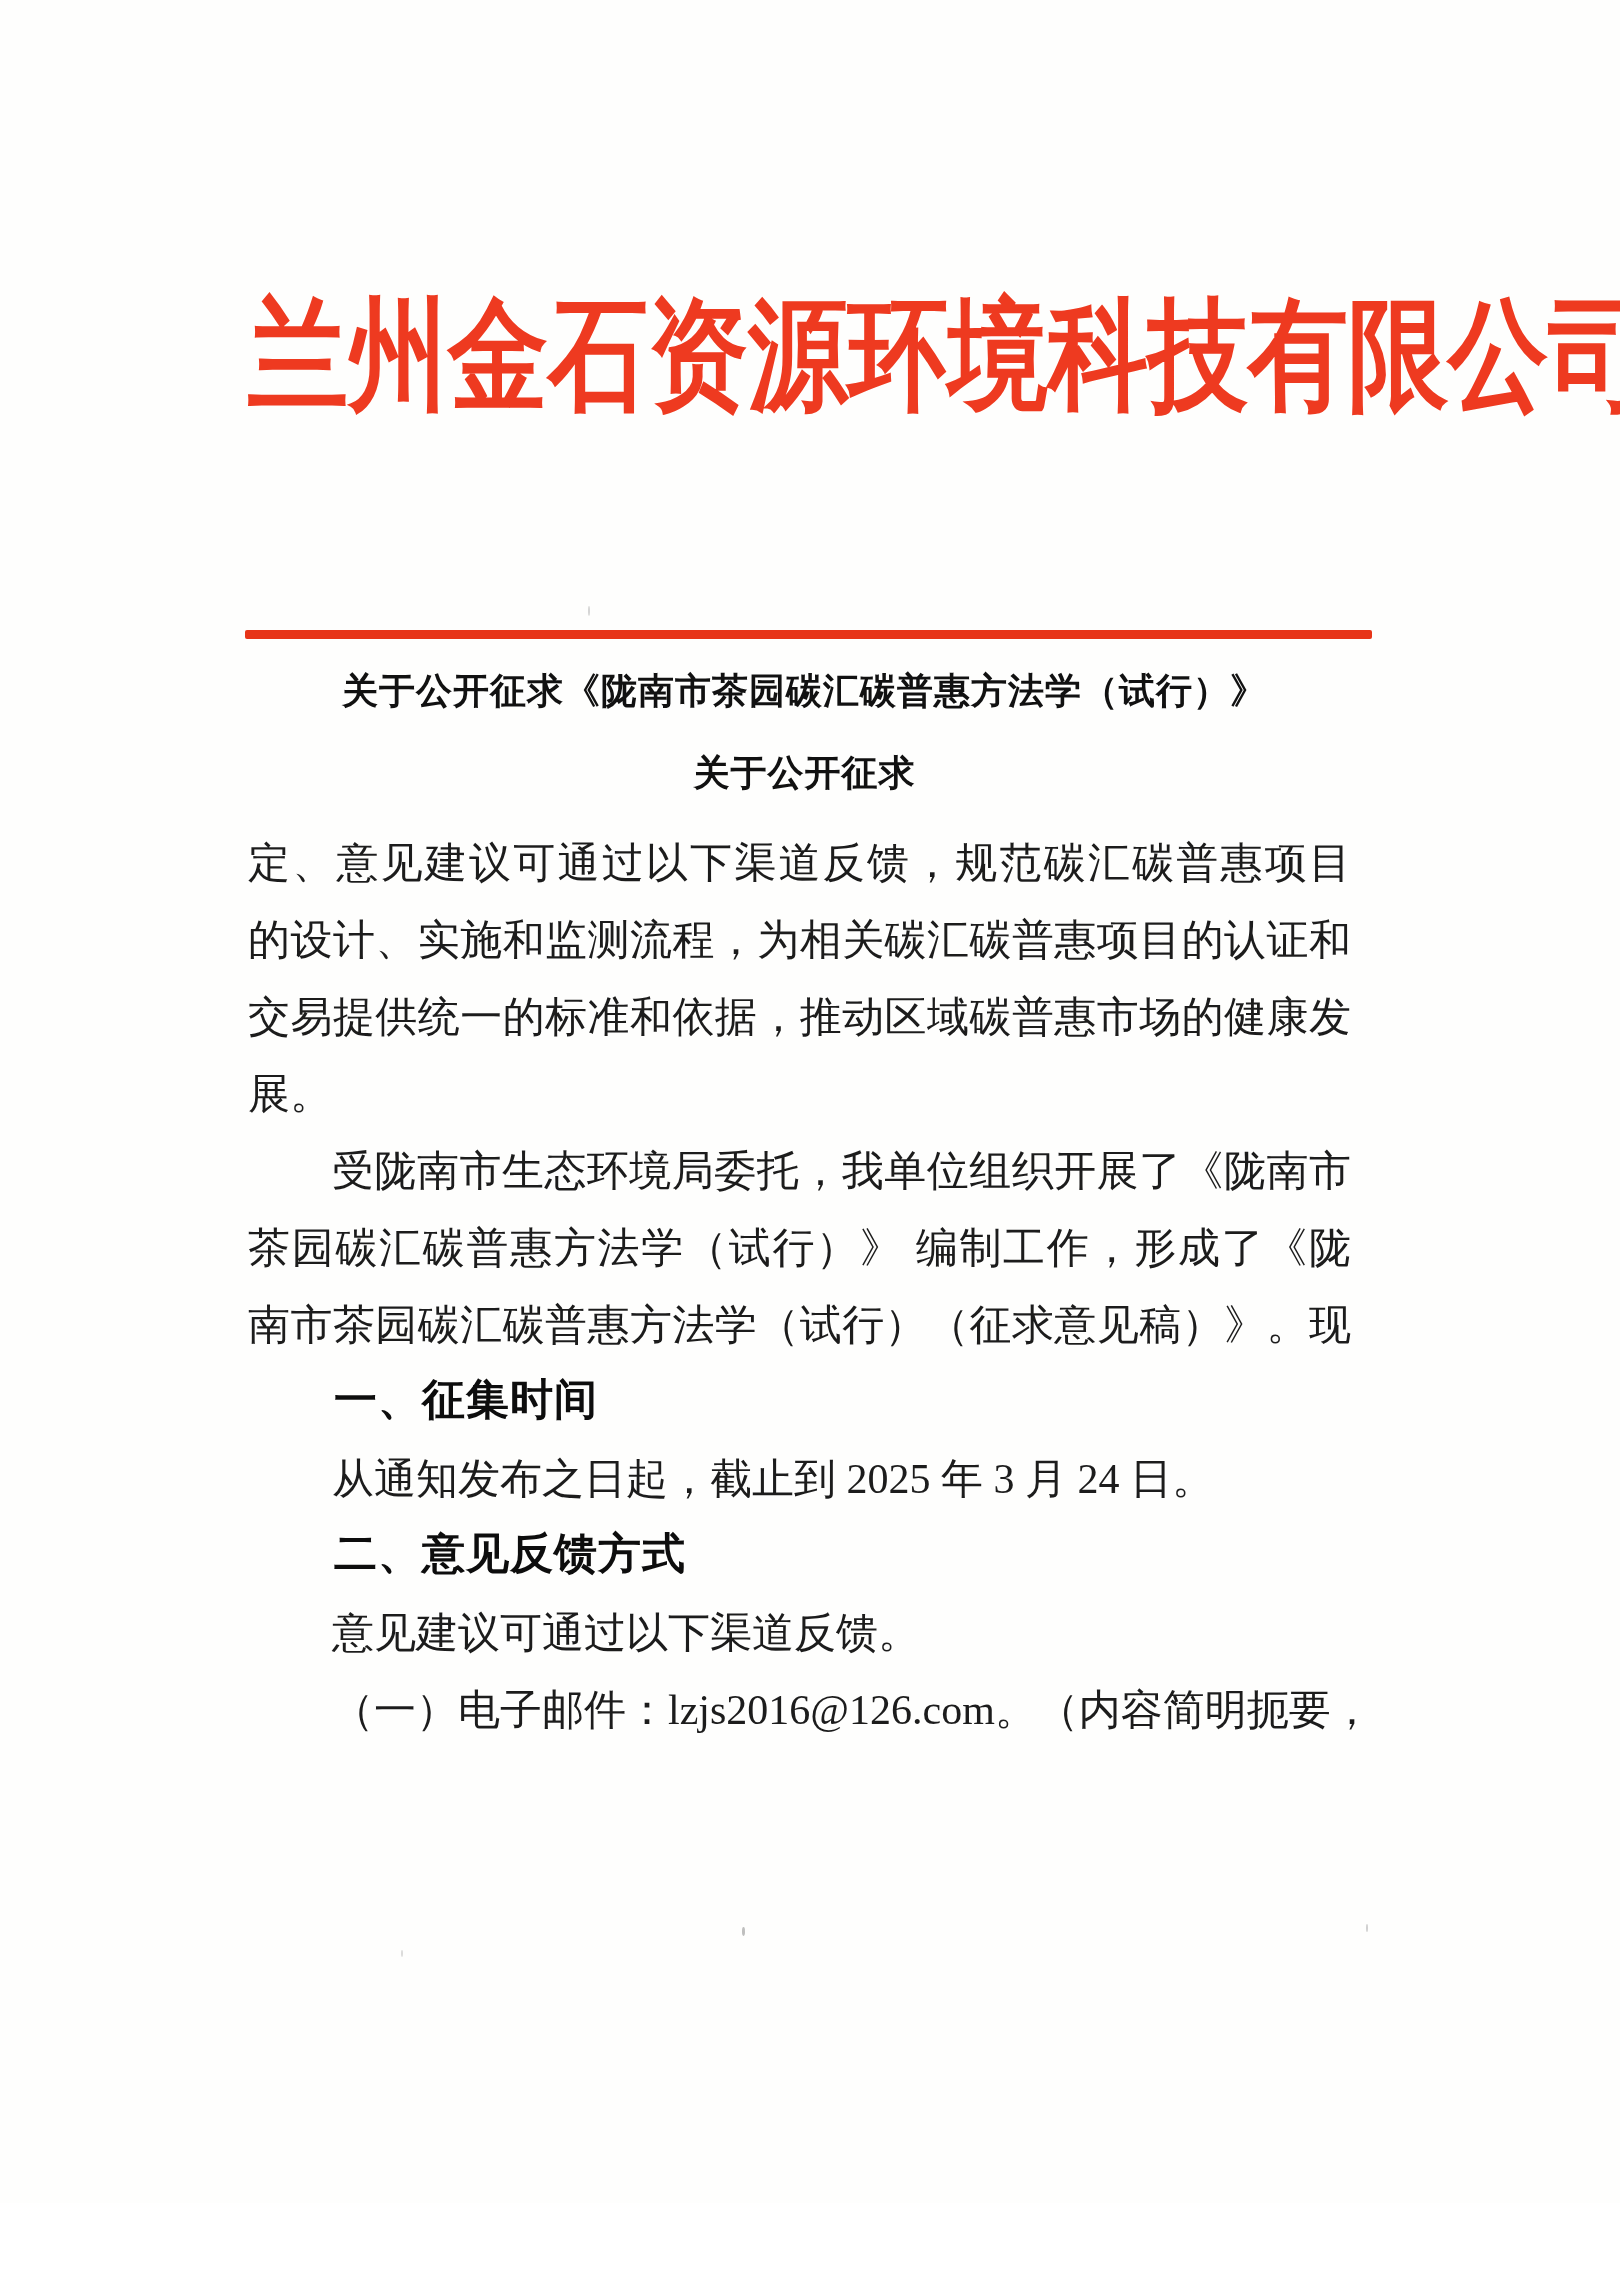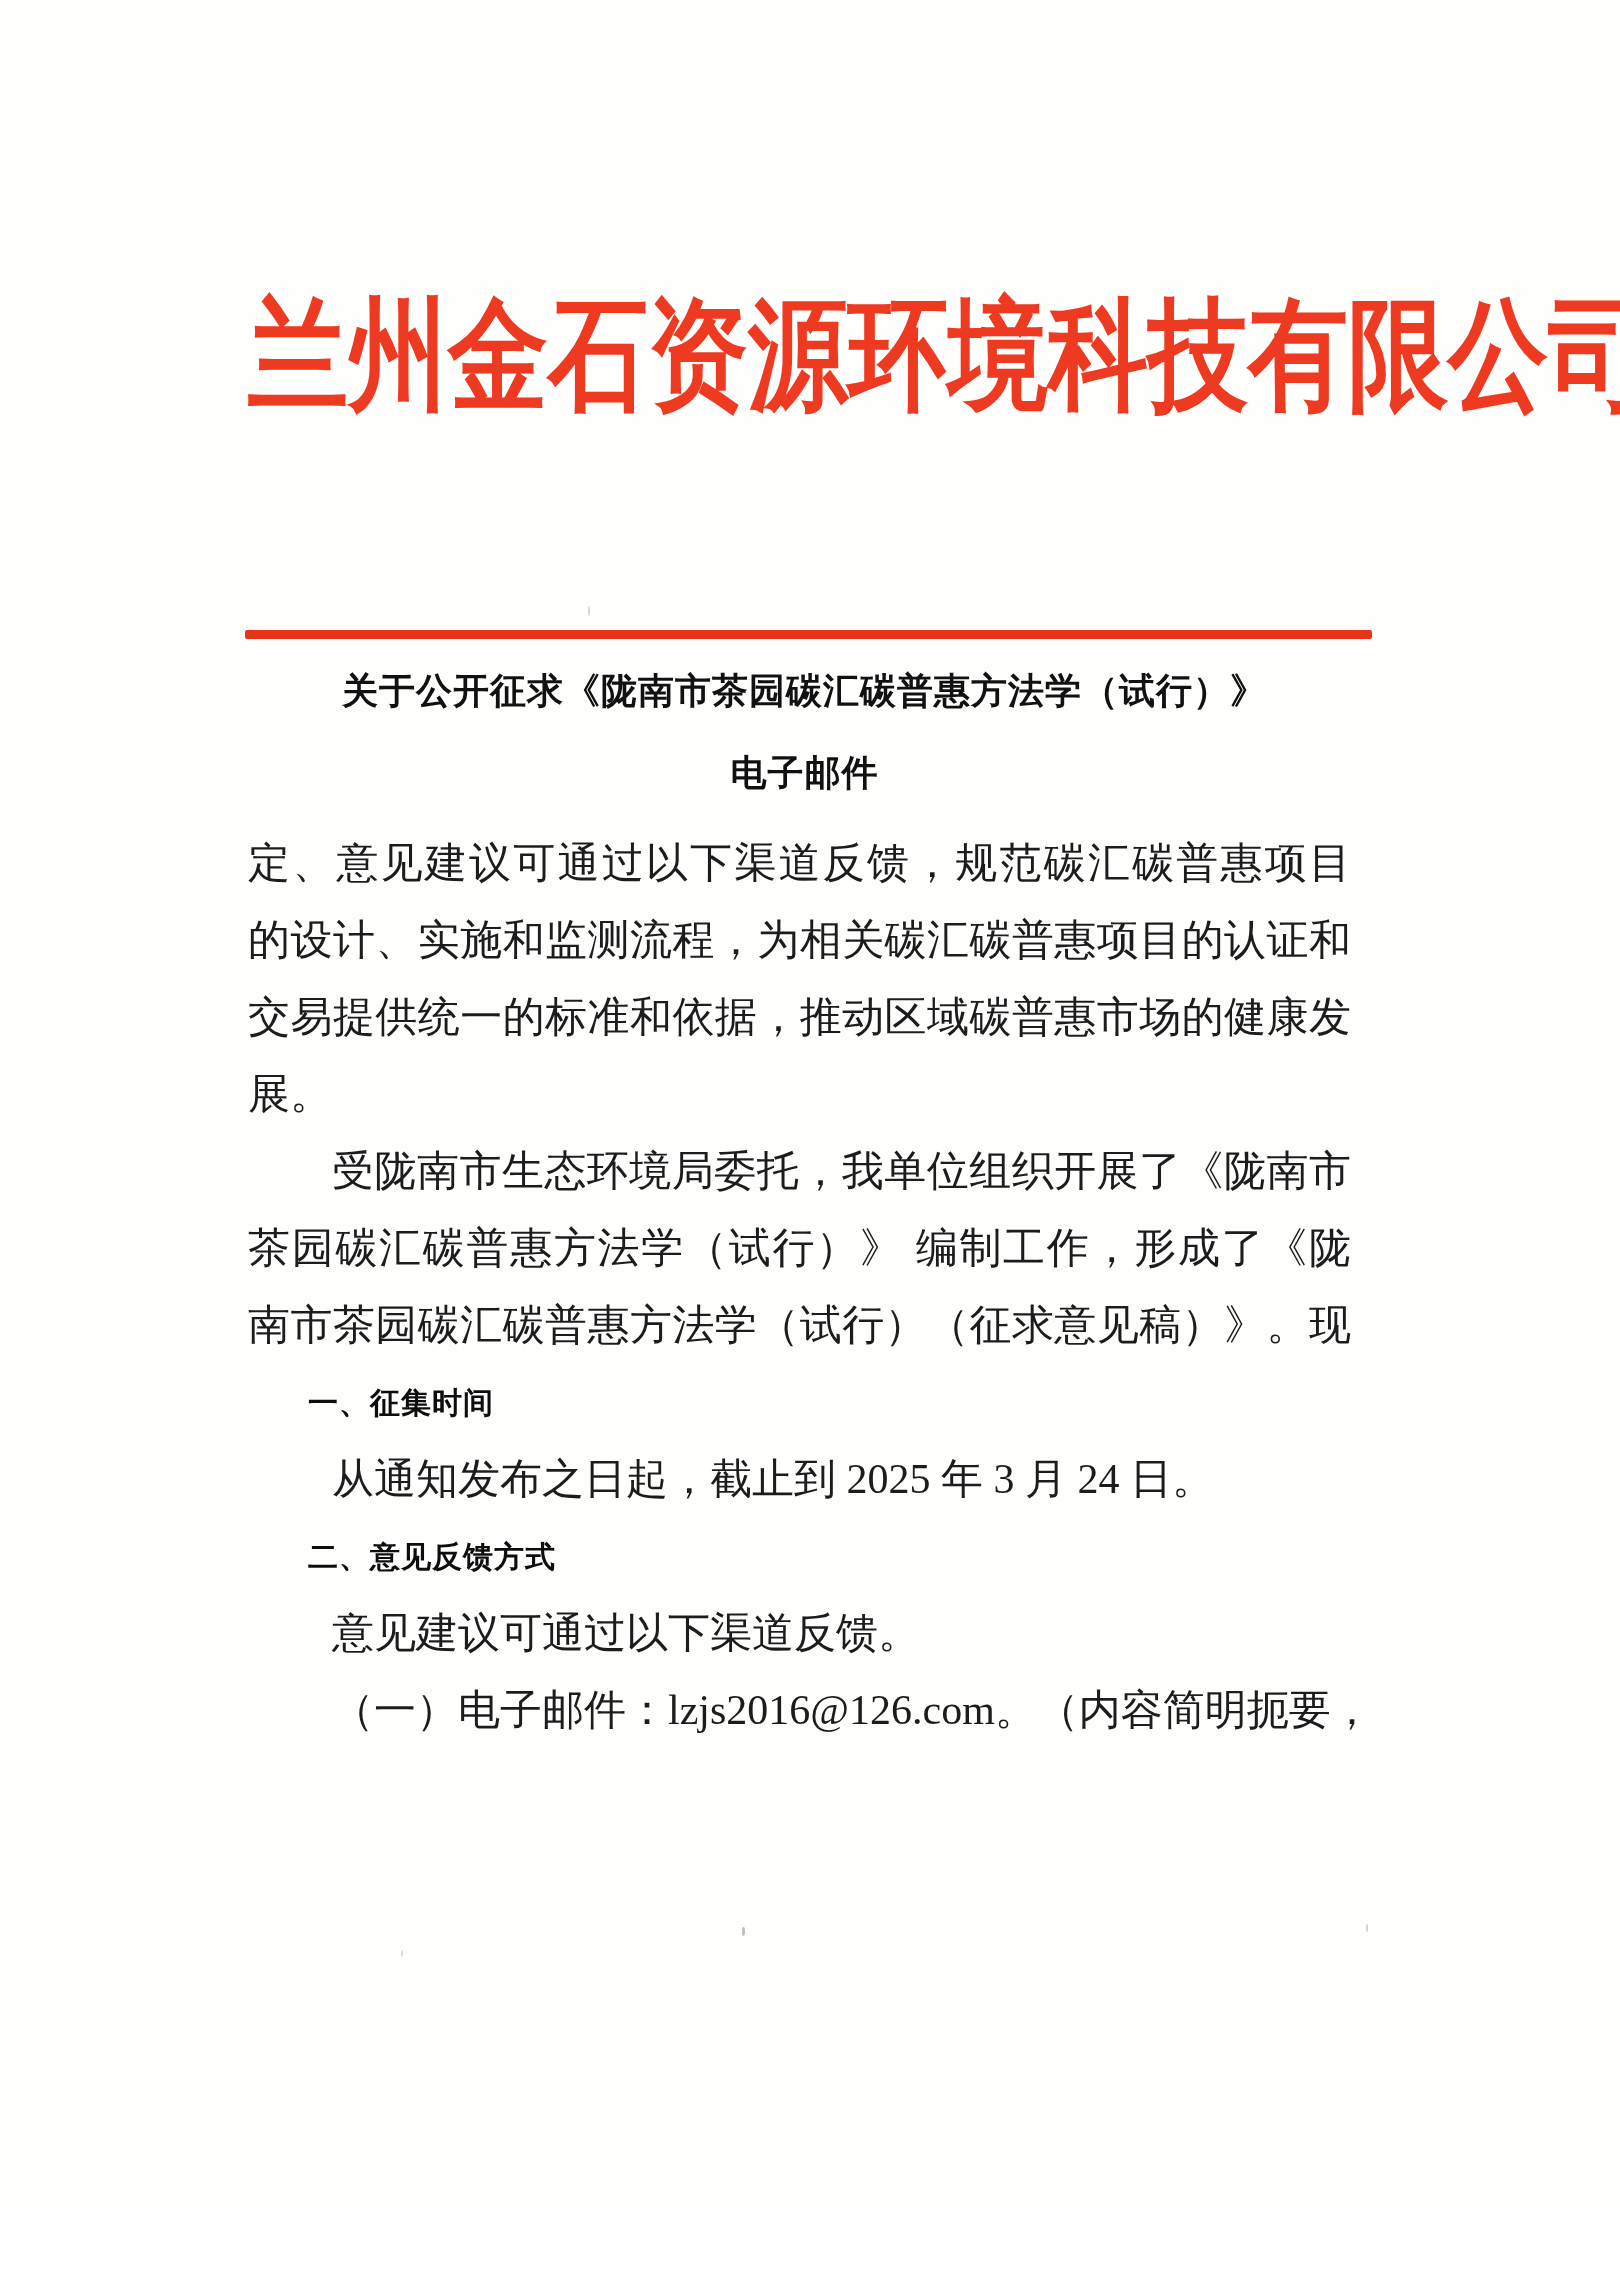--- a/index.html
+++ b/index.html
@@ -76,23 +76,23 @@
     text-indent: 2em;
   }
   .line.fill {
     text-align: justify;
     text-align-last: justify;
   }
   .line:not(.fill) {
     white-space: nowrap;
   }
   .line.heading {
-    font-family: Liberation Serif, serif;
+    font-family: Liberation Mono, monospace;
     font-weight: 700;
-    font-size: 30px;
+    font-size: 43px;
     letter-spacing: 1px;
     color: #0d0d0d;
   }
 
   
   .speck {
     position: absolute;
     background: #8a8a8a;
     opacity: 0.55;
     border-radius: 50%;
@@ -106,21 +106,21 @@
 <body>
 
 <div class="page">
 
   <div class="letterhead" style="color: rgb(238, 58, 32);">兰州金石资源环境科技有限公司</div>
 
   <div class="red-rule" style="background: rgb(231, 52, 24);"></div>
 
   <div class="doc-title">
     <div>关于公开征求《陇南市茶园碳汇碳普惠方法学（试行）》</div>
-    <div>电子邮件</div>
+    <div>关于公开征求</div>
   </div>
 
   <div class="doc-body">
       <div class="line fill">定、意见建议可通过以下渠道反馈，规范碳汇碳普惠项目</div>
       <div class="line fill">的设计、实施和监测流程，为相关碳汇碳普惠项目的认证和</div>
       <div class="line fill">交易提供统一的标准和依据，推动区域碳普惠市场的健康发</div>
       <div class="line">展。</div>
       <div class="line indent fill">受陇南市生态环境局委托，我单位组织开展了《陇南市</div>
       <div class="line fill">茶园碳汇碳普惠方法学（试行）》 编制工作，形成了《陇</div>
       <div class="line fill">南市茶园碳汇碳普惠方法学（试行）（征求意见稿）》。现</div>

